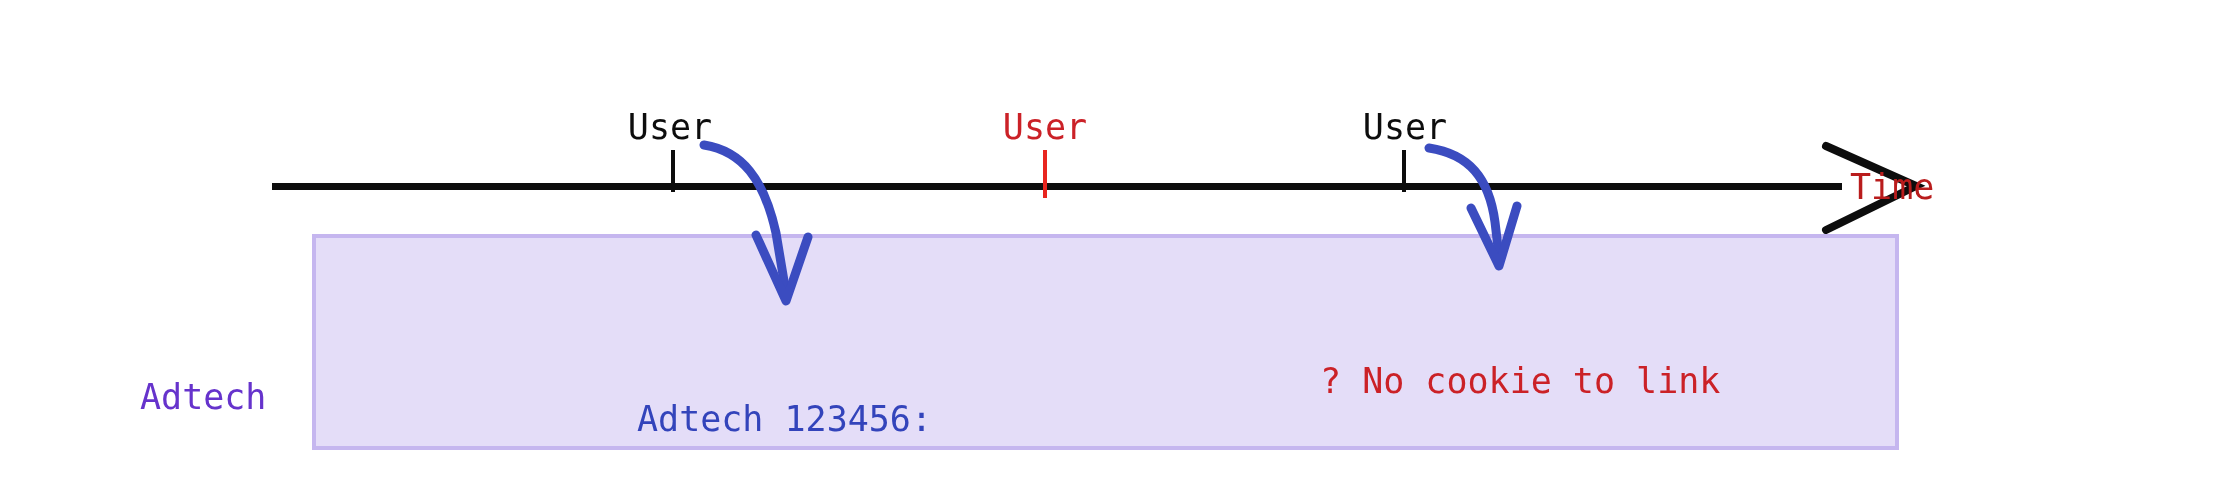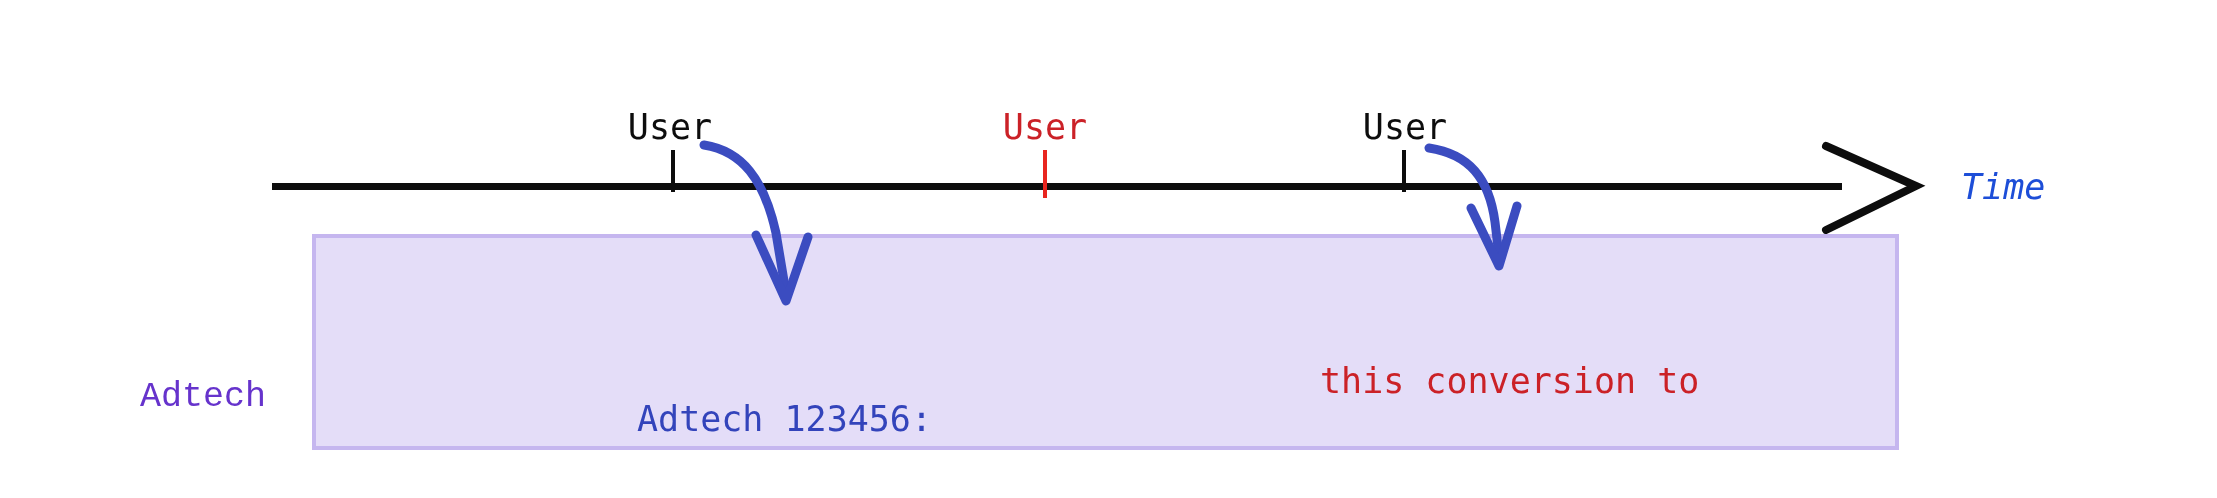--- a/index.html
+++ b/index.html
@@ -57,42 +57,41 @@
     top: 150px;
   }
   .tick.black { background: #0d0d0d; }
   .tick.red   { background: #e8251f; }
   #tick-click   { left: 671px; }
   #tick-clear   { left: 1043px; height: 48px; top: 150px; }
   #tick-convert { left: 1402px; }
 
   #axis-arrowhead { left: 1820px; top: 140px; }
   #time-label {
-    left: 1961px;
+    left: 1850px;
     top: 167px;
-    color: #1d4ed8;
+    color: #b91c1c;
     font-size: 35px;
     font-family: "DejaVu Sans Mono", "Liberation Mono", monospace;
     white-space: pre;
-    font-style: italic;
   }
 
   
   #adtech-label {
     left: 140px;
     top: 296px;
     width: 180px;
     text-align: left;
     color: #6633cc;
     font-size: 35px;
     line-height: 1.16;
     white-space: pre;
     font-family: "DejaVu Sans Mono", "Liberation Mono", monospace;
   }
-  #adtech-label .ln { display: block; font-family: Liberation Mono, monospace; }
+  #adtech-label .ln { display: block; }
 
   #server-box {
     left: 312px;
     top: 234px;
     width: 1587px;
     height: 216px;
     background: #e4ddf8;
     border: 4px solid #c5b6ef;
     box-sizing: border-box;
   }
@@ -164,20 +163,21 @@
   </div>
 
   <div class="abs" id="server-box"></div>
 
   <div class="abs" id="cookie-note">
     <span class="ln">Adtech 123456:</span>
     
   </div>
 
   <div class="abs" id="failure-note">
+    <span class="ln">? No cookie to link</span>
     <span class="ln">this conversion to</span>
     
     
   </div>
 
   <svg class="abs curve-arrow" id="arrow-click" width="180" height="200" viewBox="0 0 180 200">
     <path d="M 24,20 C 62,26 84,54 96,108 L 106,168" fill="none" stroke="#3b4cc0" stroke-width="9" stroke-linecap="round"></path>
     <polyline points="76,110 106,176 128,112" fill="none" stroke="#3b4cc0" stroke-width="9" stroke-linecap="round" stroke-linejoin="round"></polyline>
   </svg>
 

